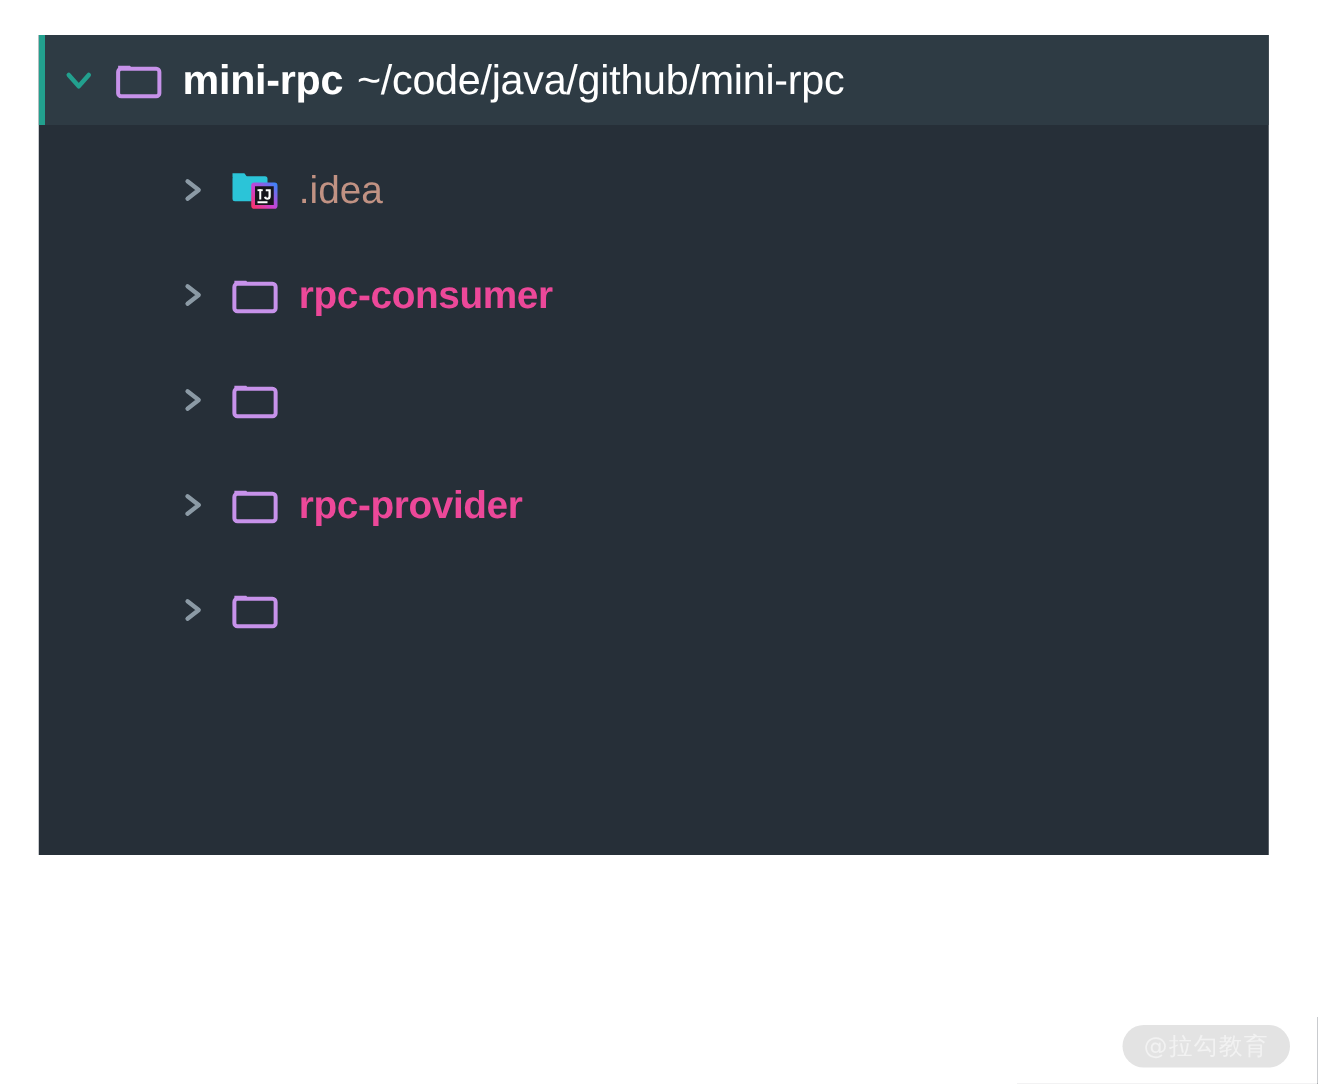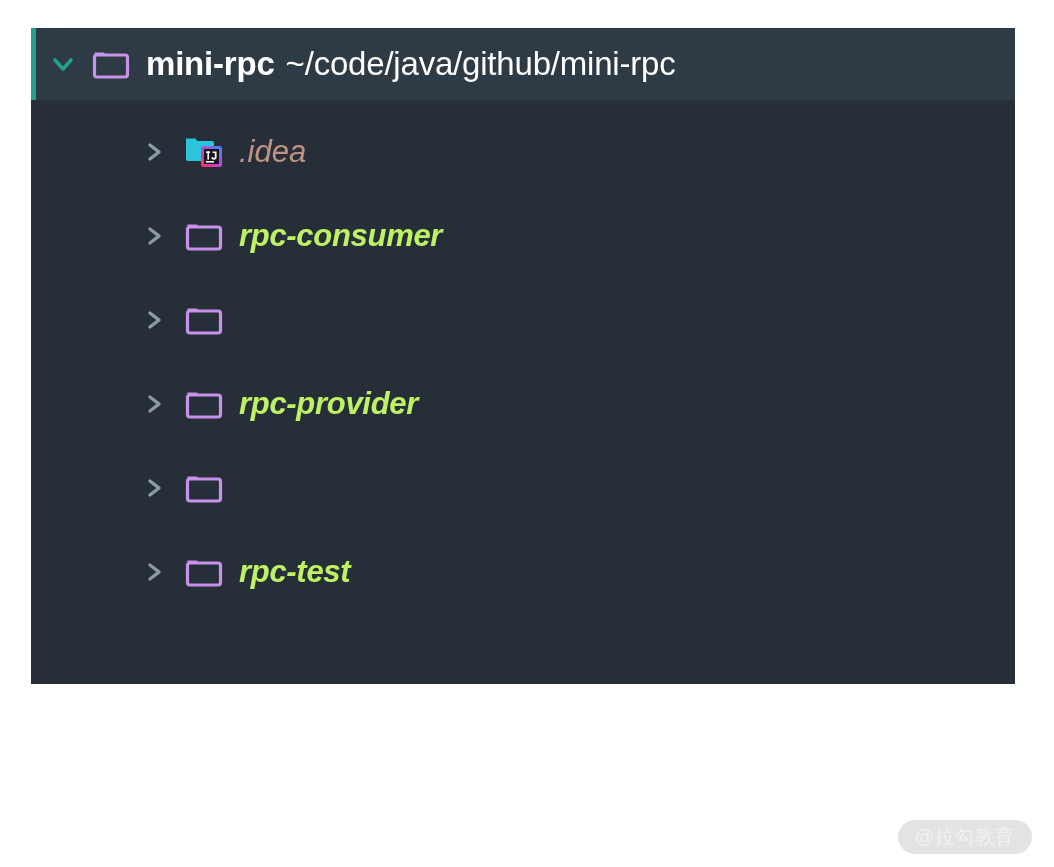--- a/index.html
+++ b/index.html
@@ -79,29 +79,28 @@
   
   #tree-body {
     padding-top: 10px;
   }
   .tree-row {
     height: 84px;
     display: flex;
     align-items: center;
     padding-left: 108px;
     box-sizing: border-box;
-    font-style: italic;
   }
   .tree-row .chev { margin-right: 14px; }
   .tree-row .row-label {
     margin-left: 14px;
     font-size: 31px;
     font-weight: bold;
     letter-spacing: -0.3px;
-    color: #bef264;
+    color: #ec4899;
     white-space: nowrap;
   }
   .tree-row .row-label.excluded {
     color: #c19283;
     font-weight: normal;
     letter-spacing: 0px;
   }
 
   
   .idea-ico {
@@ -214,27 +213,17 @@
     <div class="tree-row">
       <svg class="chev" viewBox="0 0 30 30">
         <polyline points="11,8 20,15 11,22" fill="none" stroke="#8b9aa5" stroke-width="3.4" stroke-linecap="round" stroke-linejoin="round"></polyline>
       </svg>
       <svg class="folder-ico" viewBox="0 0 42 34">
         <path d="M4.5,8.5 L4.5,5.5 L14,5.5 L16.5,9 L4.5,9 Z" fill="#c792ea"></path>
         <rect x="4.5" y="8" width="33" height="22" rx="2.5" ry="2.5" fill="none" stroke="#c792ea" stroke-width="3.2"></rect>
       </svg>
     </div>
 
-    <div class="tree-row">
-      <svg class="chev" viewBox="0 0 30 30">
-        <polyline points="11,8 20,15 11,22" fill="none" stroke="#8b9aa5" stroke-width="3.4" stroke-linecap="round" stroke-linejoin="round"></polyline>
-      </svg>
-      <svg class="folder-ico" viewBox="0 0 42 34">
-        <path d="M4.5,8.5 L4.5,5.5 L14,5.5 L16.5,9 L4.5,9 Z" fill="#c792ea"></path>
-        <rect x="4.5" y="8" width="33" height="22" rx="2.5" ry="2.5" fill="none" stroke="#c792ea" stroke-width="3.2"></rect>
-      </svg>
-      <span class="row-label">rpc-test</span>
-    </div>
 
   </div>
 </div>
 
 <div id="watermark">@拉勾教育</div>
 
 </body></html>

